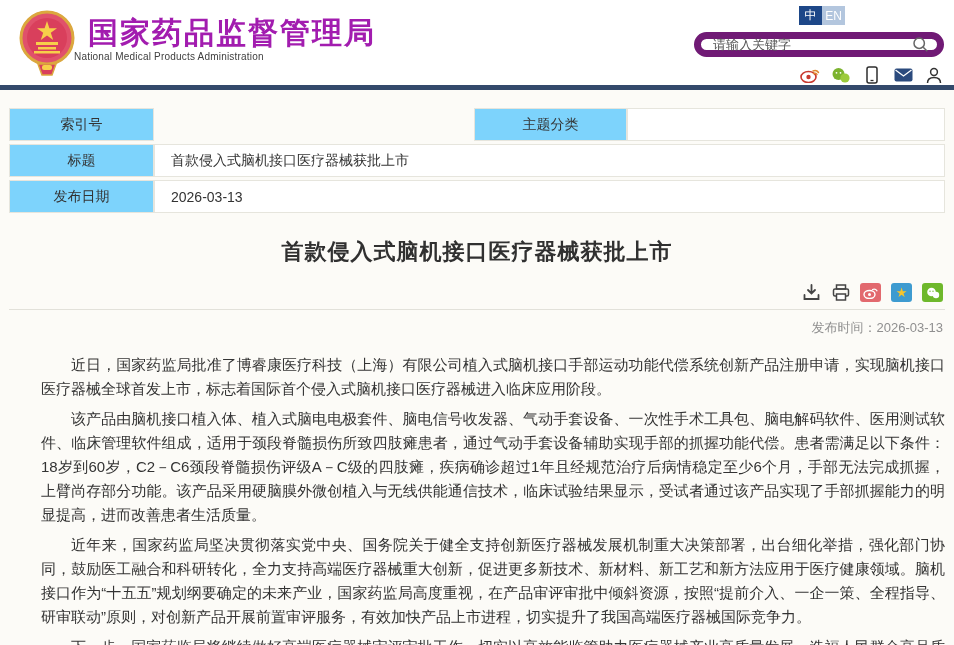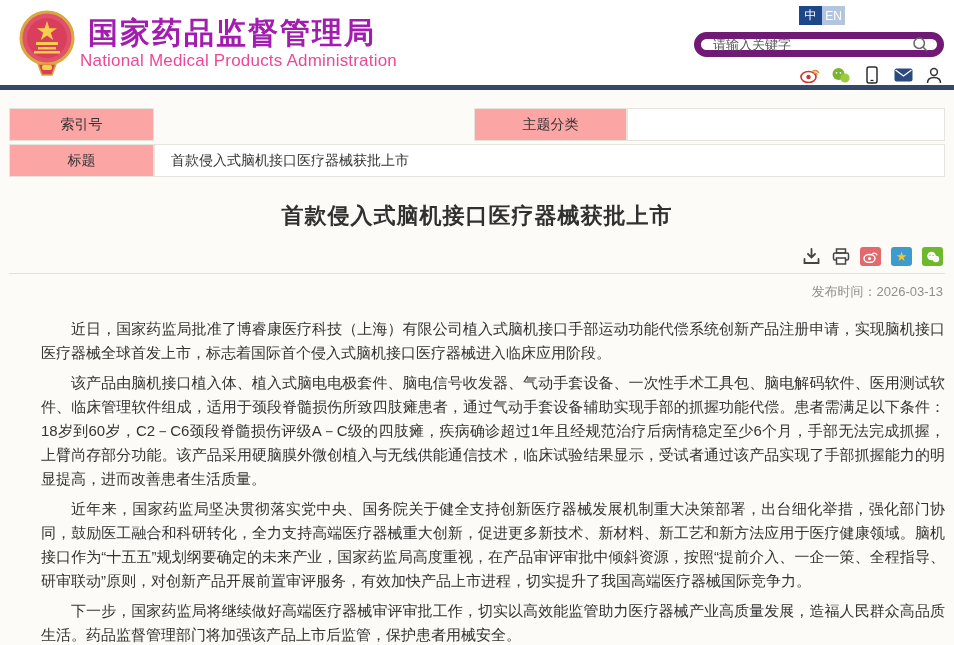--- a/index.html
+++ b/index.html
@@ -15,22 +15,22 @@
     height: 90px;
     background: #ffffff;
     border-bottom: 5px solid #33496b;
   }
   .emblem { position: absolute; left: 18px; top: 9px; width: 58px; height: 70px; }
   .site-title {
     position: absolute; left: 88px; top: 13px;
     font-size: 30px; font-weight: bold; color: #a21caf; letter-spacing: 2px;
   }
   .site-subtitle {
-    position: absolute; left: 80px; top: 51px;
-    font-size: 17px; color: #ec4899; letter-spacing: 0.2px;
+    position: absolute; left: 74px; top: 51px;
+    font-size: 10px; color: #404040; letter-spacing: 0.2px;
   }
   .header-right { position: absolute; right: 10px; top: 5px; width: 250px; }
   .top-links {
     display: flex; justify-content: flex-end; align-items: center;
     gap: 10px; font-size: 13px; color: #333; height: 20px; flex-direction: column;
   }
   .top-links .tlink { cursor: pointer; }
   .lang-toggle { display: flex; margin-left: 6px; }
   .lang-box {
     width: 23px; height: 19px; display: flex; align-items: center; justify-content: center;
@@ -52,21 +52,21 @@
   }
   .social-row .sicon { width: 20px; height: 18px; display: flex; align-items: center; justify-content: center; cursor: pointer; }
   
   .content { padding: 18px 9px 0 9px; }
   .info-table { width: 936px; }
   .itr { display: flex; margin-bottom: 3px; height: 33px; }
   .itc {
     border: 1px solid #e6e5dd; display: flex; align-items: center;
     font-size: 14px; color: #333; background: #fff;
   }
-  .itc.label { background: #fca5a5; justify-content: center; }
+  .itc.label { background: #7dd3fc; justify-content: center; }
   .itc.value { padding-left: 16px; }
   .w-l1 { width: 145px; } .w-v1 { width: 320px; margin-top: 48px; } .w-l2 { width: 153px; } .w-v2 { flex: 1; }
   .w-span { flex: 1; }
   .article-title {
     margin-top: 24px; text-align: center;
     font-size: 22px; font-weight: bold; color: #303030; letter-spacing: 1px;
   }
   .actions-row {
     margin-top: 16px; padding: 0 2px 7px 0;
     display: flex; justify-content: flex-end; align-items: center; gap: 10px;
@@ -172,20 +172,24 @@
     <div class="itr">
       <div class="itc label w-l1">索引号</div>
       <div class="itc value w-v1">XZXK-2026-10047</div>
       <div class="itc label w-l2">主题分类</div>
       <div class="itc value w-v2"></div>
     </div>
     <div class="itr">
       <div class="itc label w-l1">标题</div>
       <div class="itc value w-span">首款侵入式脑机接口医疗器械获批上市</div>
     </div>
+    <div class="itr">
+      <div class="itc label w-l1">发布日期</div>
+      <div class="itc value w-span">2026-03-13</div>
+    </div>
   </div>
 
   <h1 class="article-title">首款侵入式脑机接口医疗器械获批上市</h1>
 
   <div class="actions-row">
     <span class="act-icon">
       <svg width="17" height="17" viewBox="0 0 17 17">
         <path d="M8.5 1 L8.5 9 M5 6 L8.5 9.5 L12 6" fill="none" stroke="#444" stroke-width="1.8" stroke-linecap="round"></path>
         <path d="M1.5 11 L1.5 15 L15.5 15 L15.5 11" fill="none" stroke="#444" stroke-width="1.8" stroke-linecap="round"></path>
       </svg>

